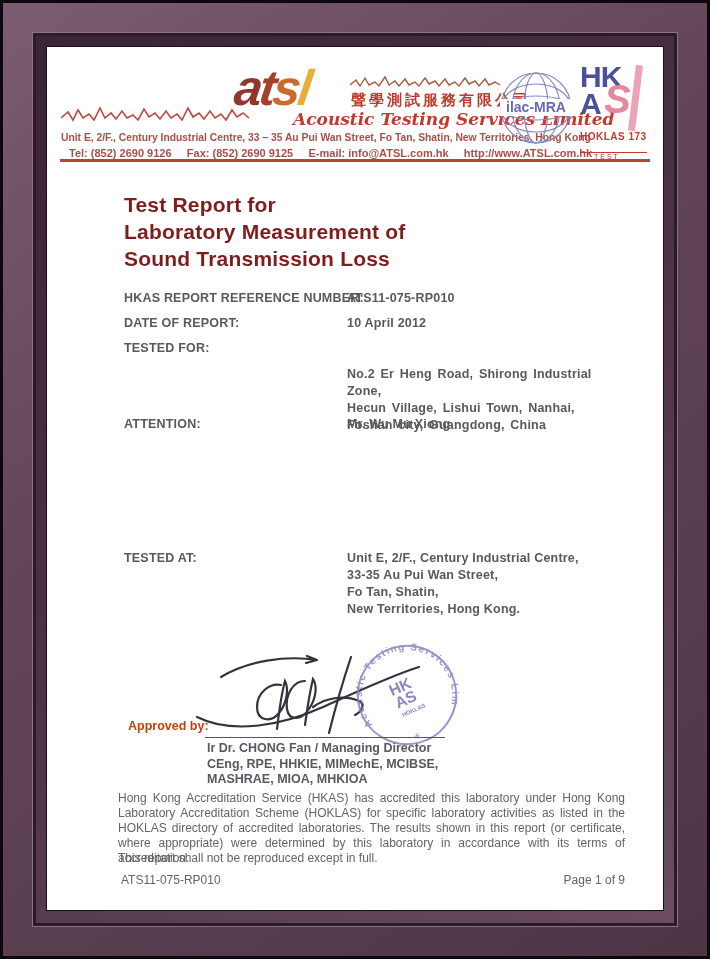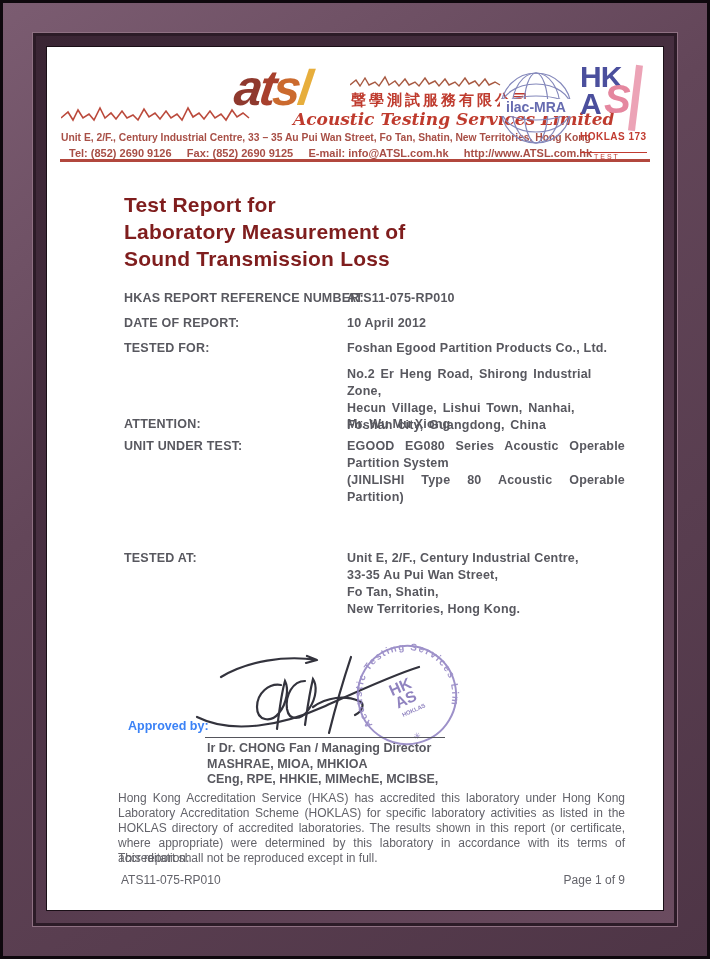--- a/index.html
+++ b/index.html
@@ -36,21 +36,21 @@
   .title{position:absolute;left:77px;top:144px;font-weight:bold;font-size:21px;line-height:27px;color:#7f1d1d;letter-spacing:.2px;}
 
   
   .row{position:absolute;left:77px;width:501px;}
   .lbl{position:absolute;left:0;top:0;font-weight:bold;font-size:12.5px;line-height:17px;color:#58585f;letter-spacing:.2px;white-space:nowrap;}
   .val{margin-left:223px;font-weight:bold;font-size:12.5px;line-height:17px;color:#58585f;letter-spacing:.2px;}
   .pre{white-space:pre-line;}
   .just{text-align:justify;}
 
   
-  .approved{position:absolute;left:81px;top:672px;font-weight:bold;font-size:12.5px;color:#3b82f6;}
+  .approved{position:absolute;left:81px;top:672px;font-weight:bold;font-size:12.5px;color:#c2410c;}
   .sig-svg{position:absolute;left:146px;top:604px;}
   .sig-line{position:absolute;left:158px;top:690px;width:240px;border-top:1.5px solid #55555c;}
   .sig-name{position:absolute;left:160px;top:694px;font-weight:bold;font-size:12.5px;line-height:15.5px;color:#58585f;}
   .stamp{position:absolute;left:306px;top:594px;opacity:.85;transform:rotate(-14deg);}
 
   
   .foot-para{position:absolute;left:71px;top:744px;width:507px;font-size:12px;line-height:15px;color:#63636a;text-align:justify;}
   .foot-note{position:absolute;left:71px;top:804px;font-size:12px;color:#63636a;}
   .bottom-row{position:absolute;left:74px;top:826px;width:504px;display:flex;justify-content:space-between;font-size:12px;color:#63636a;}
 </style>
@@ -112,35 +112,29 @@
     <div class="row" style="top:243px">
       <span class="lbl">HKAS REPORT REFERENCE NUMBER:</span>
       <div class="val">ATS11-075-RP010</div>
     </div>
     <div class="row" style="top:268px">
       <span class="lbl">DATE OF REPORT:</span>
       <div class="val">10 April 2012</div>
     </div>
     <div class="row" style="top:293px">
       <span class="lbl">TESTED FOR:</span>
-      <div class="val">Foshan Egood Partition Products Co., Ltd.</div>
     </div>
     <div class="row" style="top:319px">
       <div class="val pre" style="word-spacing:2px">No.2 Er Heng Road, Shirong Industrial Zone,
 Hecun Village, Lishui Town, Nanhai,
 Foshan city, Guangdong, China</div>
     </div>
     <div class="row" style="top:369px">
       <span class="lbl">ATTENTION:</span>
       <div class="val">Mr. Wu Mu Xiong</div>
-    </div>
-    <div class="row" style="top:391px">
-      <span class="lbl">UNIT UNDER TEST:</span>
-      <div class="val just">EGOOD EG080 Series Acoustic Operable Partition System</div>
-      <div class="val just">(JINLISHI Type 80 Acoustic Operable Partition)</div>
     </div>
     <div class="row" style="top:503px">
       <span class="lbl">TESTED AT:</span>
       <div class="val pre">Unit E, 2/F., Century Industrial Centre,
 33-35 Au Pui Wan Street,
 Fo Tan, Shatin,
 New Territories, Hong Kong.</div>
     </div>
 
     <svg class="sig-svg" width="250" height="88" viewBox="0 0 250 88">
@@ -167,22 +161,22 @@
         <text x="52" y="50" font-size="16">HK</text>
         <text x="52" y="64" font-size="16">AS</text>
         <text x="55" y="74" font-size="6">HOKLAS</text>
       </g>
     </svg>
 
     <div class="approved">Approved by:</div>
     <div class="sig-line"></div>
     <div class="sig-name">
       <div>Ir Dr. CHONG Fan / Managing Director</div>
+      <div>CEng, RPE, HHKIE, MIMechE, MCIBSE,</div>
       <div>MASHRAE, MIOA, MHKIOA</div>
-      <div>CEng, RPE, HHKIE, MIMechE, MCIBSE,</div>
     </div>
 
     <div class="foot-para">Hong Kong Accreditation Service (HKAS) has accredited this laboratory under Hong Kong Laboratory Accreditation Scheme (HOKLAS) for specific laboratory activities as listed in the HOKLAS directory of accredited laboratories. The results shown in this report (or certificate, where appropriate) were determined by this laboratory in accordance with its terms of accreditation.</div>
     <div class="foot-note">This report shall not be reproduced except in full.</div>
     <div class="bottom-row">
       <span>ATS11-075-RP010</span>
       <span>Page 1 of 9</span>
     </div>
 
   </div>

